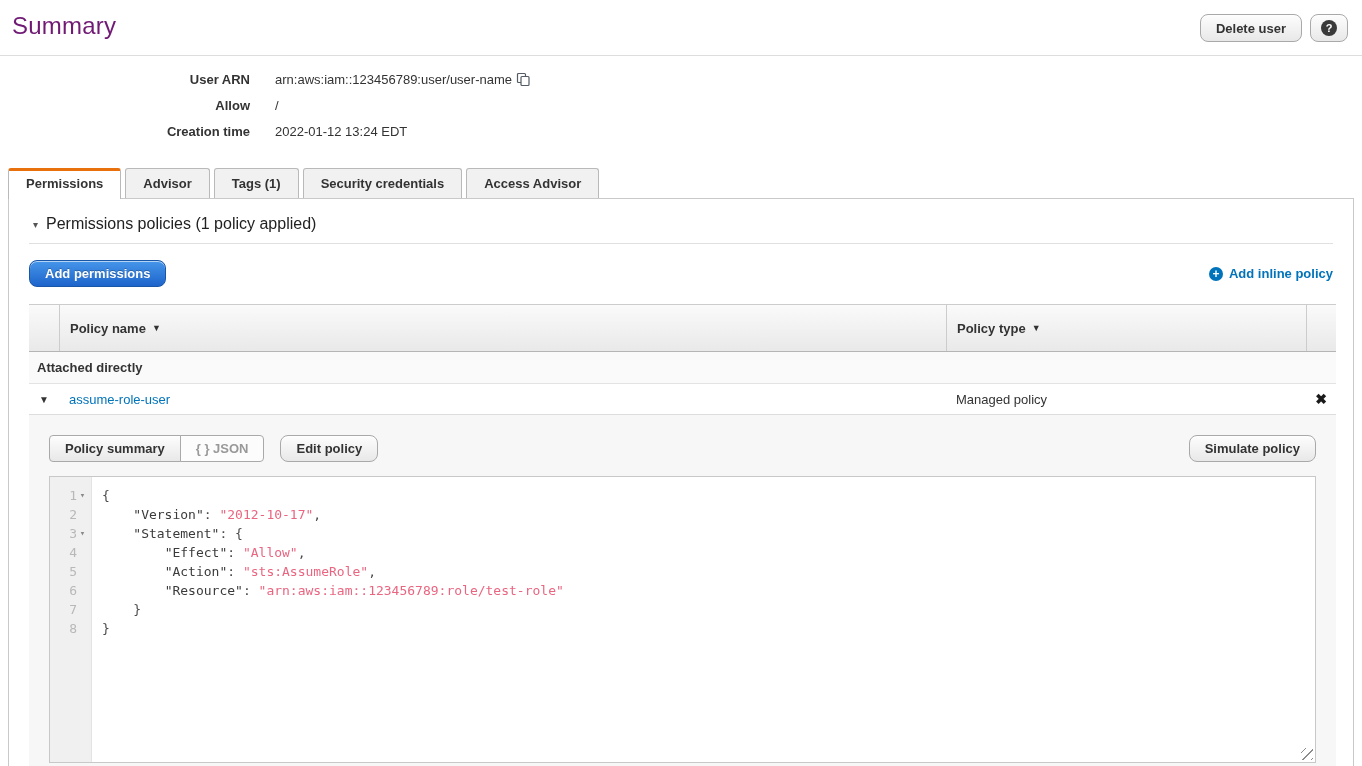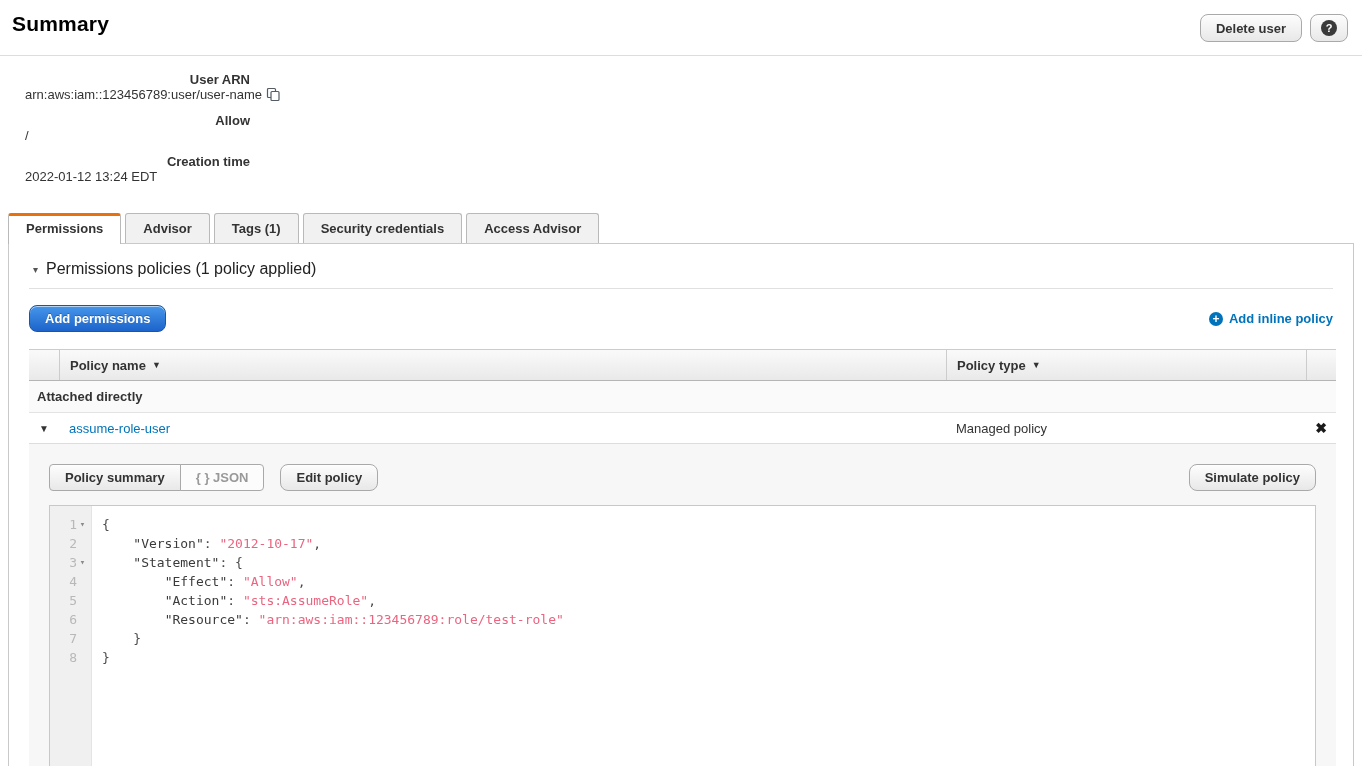--- a/index.html
+++ b/index.html
@@ -2,37 +2,37 @@
 <html><head>
 <meta charset="utf-8">
 <style>
   * { margin:0; padding:0; box-sizing:border-box; }
   html,body { width:1362px; height:766px; overflow:hidden; background:#fff;
               font-family:"Liberation Sans", sans-serif; font-size:13px; color:#333; }
 
   
   .page-header { display:flex; justify-content:space-between; align-items:flex-start;
                  padding:12px 14px 0 12px; height:56px; border-bottom:1px solid #ddd; }
-  .page-title { font-size:21px; font-weight:700; color:#000000; letter-spacing:0.2px; }
+  .page-title { font-size:24px; font-weight:400; color:#701a75; letter-spacing:0.2px; }
   .header-actions { display:flex; gap:8px; padding-top:2px; }
 
   .btn { display:inline-flex; align-items:center; justify-content:center;
          background:linear-gradient(#fdfdfd,#e8e8e8); border:1px solid #a9a9a9;
          border-radius:8px; padding:5px 15px; font-weight:bold; font-size:13px;
          color:#333; cursor:pointer; box-shadow:0 1px 0 rgba(255,255,255,.6) inset; }
   .btn-help { padding:5px 10px; }
   .help-glyph { display:inline-block; width:16px; height:16px; border-radius:50%;
                 background:#3a3a3a; color:#fff; font-size:11px; line-height:16px;
                 text-align:center; font-weight:bold; }
   .btn-primary { background:linear-gradient(#4696ea,#1d64cb); border:1px solid #1a56a8;
                  color:#fff; text-shadow:0 -1px 0 rgba(0,0,0,.25); }
 
   
   .info-section { padding:16px 0 4px 0; }
-  .info-row { display:flex; margin-bottom:11px; align-items:flex-start;flex-direction:column; }
+  .info-row { display:flex; margin-bottom:11px; align-items:flex-start; }
   .info-label { width:250px; text-align:right; font-weight:bold; color:#333; }
   .info-value { margin-left:25px; color:#333; display:flex; align-items:center; gap:4px; }
 
   .copy-icon { display:inline-block; cursor:pointer; line-height:0; }
 
   
   .tabs { display:flex; padding:14px 0 0 8px; position:relative; z-index:2; }
   .tab { border:1px solid #b9b9b9; border-bottom:none; background:#f1f1f1;
          border-radius:3px 3px 0 0; padding:7px 17px 7px 17px; font-weight:bold;
          color:#333; margin-right:4px; cursor:pointer; position:relative; }
@@ -50,21 +50,21 @@
   .actions-row { display:flex; justify-content:space-between; align-items:center; }
   .inline-link { color:#0073bb; font-weight:bold; text-decoration:none; display:flex;
                  align-items:center; gap:6px; cursor:pointer; }
   .plus-glyph { display:inline-block; width:14px; height:14px; border-radius:50%;
                 background:#0073bb; color:#fff; text-align:center; line-height:14px;
                 font-size:12px; font-weight:bold; }
 
   
   .policy-table { margin-top:17px; width:1307px; }
   .thead { display:flex; background:linear-gradient(#fafafa,#e9e9e9);
-           border-top:1px solid #ccc; border-bottom:1px solid #b5b5b5; height:32px; }
+           border-top:1px solid #ccc; border-bottom:1px solid #b5b5b5; height:48px; }
   .th { display:flex; align-items:center; font-weight:bold; color:#333; gap:6px; }
   .col-expand { width:30px; flex:none; }
   .col-name { width:887px; flex:none; padding-left:10px; border-left:1px solid #ccc; }
   .col-type { width:360px; flex:none; padding-left:10px; border-left:1px solid #ccc; }
   .col-x { width:30px; flex:none; border-left:1px solid #ccc; display:flex;
            align-items:center; justify-content:center; }
   .sort-caret { font-size:9px; color:#333; }
 
   .group-row { background:#fafafa; border-bottom:1px solid #e3e3e3; padding:8px 0 8px 8px;
                font-weight:bold; color:#333; }

